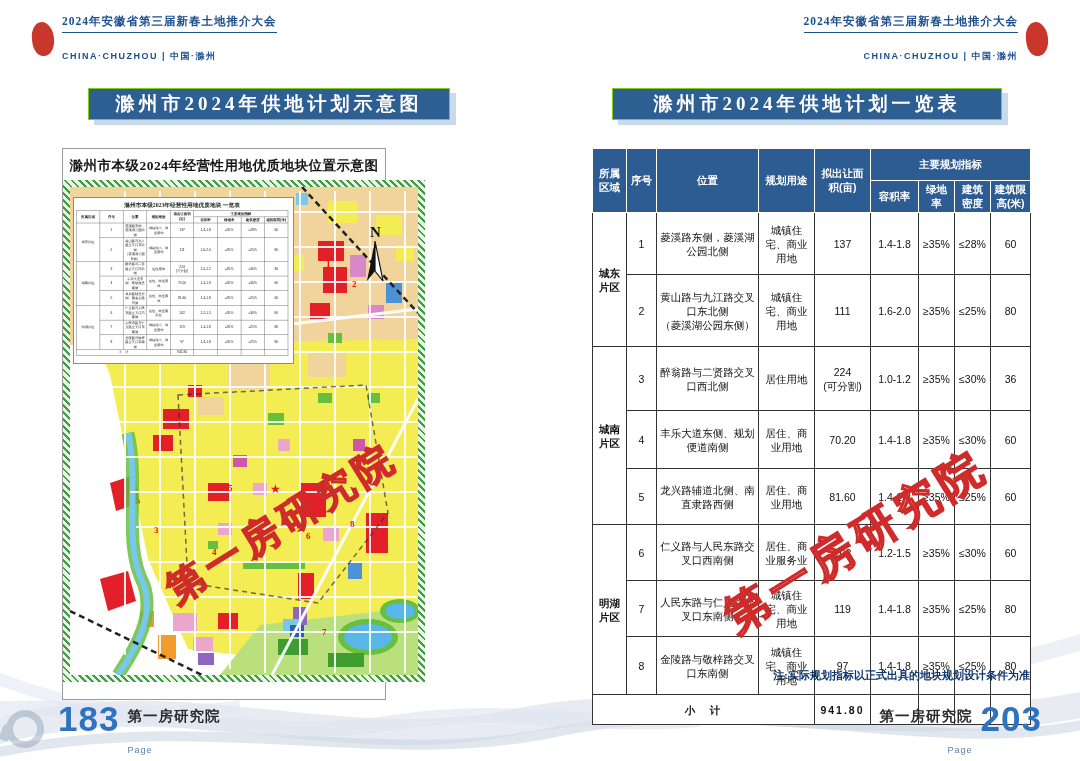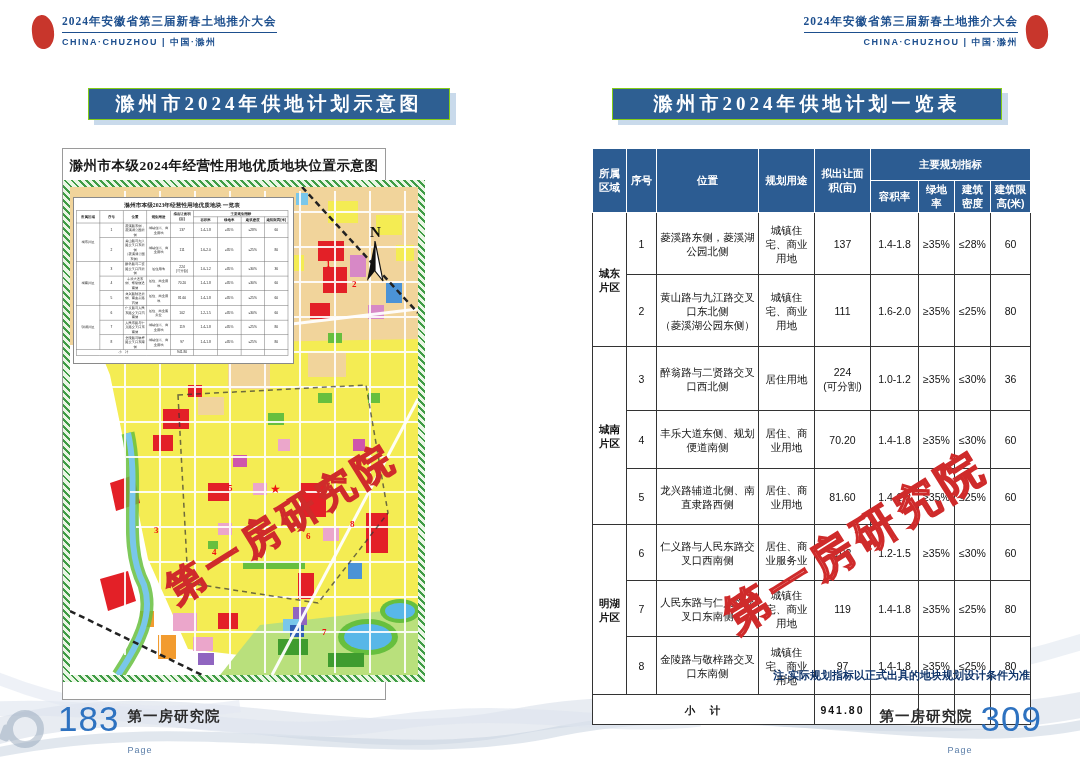--- a/index.html
+++ b/index.html
@@ -11,21 +11,21 @@
   
   .waves{position:absolute;left:0;bottom:0;z-index:1;}
   
   .brand-header{position:absolute;top:14px;display:flex;align-items:center;gap:8px;z-index:10;}
   .brand-header.left{left:32px;}
   .brand-header.right{right:32px;flex-direction:row-reverse;}
   .brand-header.right .header-text{text-align:right;}
   .seal{width:22px;height:34px;background:#c8362c;border-radius:48% 52% 50% 46%;transform:rotate(-6deg);flex:0 0 auto;}
   .header-text .line1{color:#1d4f8e;font-weight:bold;font-size:11.5px;letter-spacing:1px;
     padding-bottom:3px;border-bottom:1.5px solid #1d4f8e;font-family:"Liberation Serif","DejaVu Serif",serif;}
-  .header-text .line2{color:#1d4f8e;font-size:9px;font-weight:bold;letter-spacing:1.5px;margin-top:3px;}
+  .header-text .line2{color:#1d4f8e;font-size:9px;font-weight:bold;letter-spacing:1.5px;margin-top:17px;}
   
   .banner{position:absolute;top:88px;height:30px;background:#2e5f92;color:#fff;
     display:flex;align-items:center;justify-content:center;
     font-size:19px;font-weight:bold;letter-spacing:4px;z-index:6;
     box-shadow:6px 5px 0 #c9daeb; border:1px solid #84cc16;
     font-family:"Liberation Serif","DejaVu Serif",serif;}
   .banner.left{left:88px;width:360px;}
   .banner.right{left:612px;width:388px;}
   
   .sheet{position:absolute;left:62px;top:148px;width:324px;height:552px;background:#fff;
@@ -61,21 +61,21 @@
   #main-tbody tr:nth-child(7){height:56px;}
   #main-tbody tr:nth-child(8){height:58px;}
   #main-tbody tr.subtotal-row{height:30px;}
   #main-tbody tr.subtotal-row td{font-weight:bold;letter-spacing:2px;}
   .note{position:absolute;right:50px;top:668px;font-size:11px;font-weight:bold;color:#10356b;z-index:6;
     font-family:"Liberation Serif","DejaVu Serif",serif;}
   
   .footer{position:absolute;top:702px;display:flex;align-items:flex-start;gap:8px;z-index:20;}
   .footer.left{left:58px;}
   .footer.right{right:38px;}
-  .page-num{font-size:35px;font-weight:normal;color:#2e72c0;line-height:0.95;letter-spacing:1px;}
+  .page-num{font-size:35px;font-weight:bold;color:#2e72c0;line-height:0.95;letter-spacing:1px;}
   .brand-block{padding-top:5px;}
   .brand-name{font-size:14.5px;font-weight:bold;color:#2b2b2b;letter-spacing:1px;}
   .page-label{font-size:9px;color:#5b7ea8;margin-top:19px;letter-spacing:1px;}
   
   .wm{position:absolute;font-weight:bold;white-space:nowrap;z-index:40;
     color:rgba(235,90,80,0.28);-webkit-text-stroke:1.6px #cf2b2b;
     transform:rotate(-32deg);letter-spacing:6px;font-family:"DejaVu Sans",sans-serif;}
   .wm-left{left:150px;top:498px;font-size:38px;}
   .wm-right{left:706px;top:512px;font-size:44px;}
   .corner-wm{position:absolute;left:6px;top:710px;display:flex;align-items:center;gap:8px;
@@ -508,20 +508,20 @@
   <div class="brand-block">
     <div class="brand-name">第一房研究院</div>
     <div class="page-label">Page</div>
   </div>
 </div>
 <div class="footer right">
   <div class="brand-block" style="text-align:right;">
     <div class="brand-name">第一房研究院</div>
     <div class="page-label">Page</div>
   </div>
-  <div class="page-num">309</div>
+  <div class="page-num">203</div>
 </div>
 
 <div class="wm wm-left">第一房研究院</div>
 <div class="wm wm-right">第一房研究院</div>
 <div class="corner-wm">
   <div class="corner-logo"></div>
 </div>
 
 </body></html>

